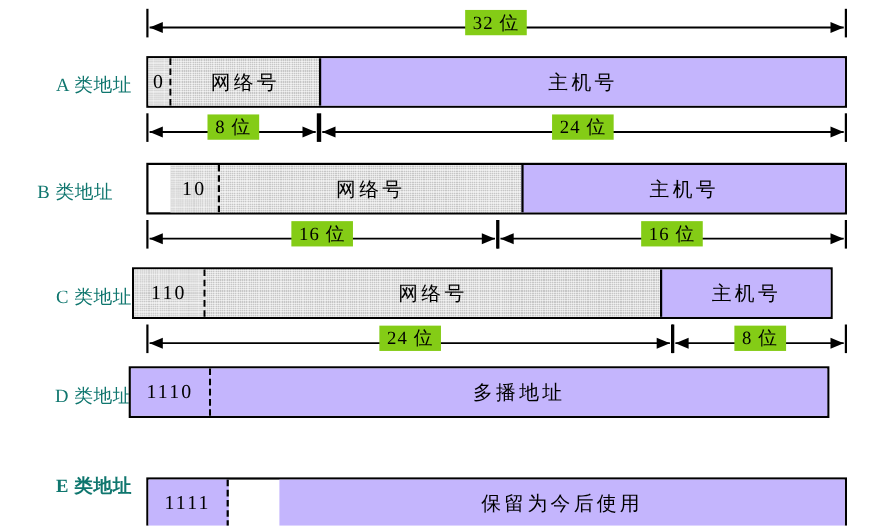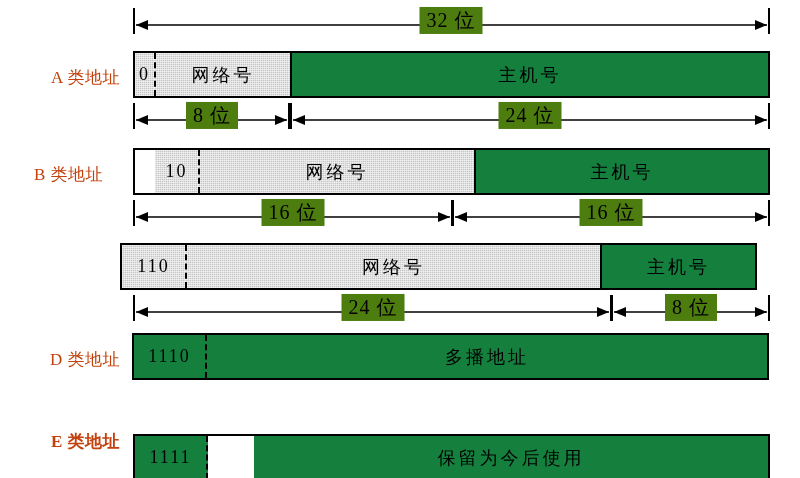--- a/index.html
+++ b/index.html
@@ -18,21 +18,21 @@
     overflow: hidden;
     background: #ffffff;
   }
   
   .row-label {
     position: absolute;
     font-size: 17px;
     letter-spacing: 0.5px;
     white-space: nowrap;
     text-align: right;
-    color: #c2410c;
+    color: #0f766e;
   }
   
   .bar {
     position: absolute;
     box-sizing: border-box;
     border: 2px solid #000;
     background: #ffffff;
     display: flex;
     align-items: stretch;
   }
@@ -45,21 +45,21 @@
     font-size: 17px;
     white-space: nowrap;
     overflow: hidden;
   }
   .seg.gray {
     background-color: #c6c6c6;
     background-image:
       repeating-linear-gradient(0deg, rgba(255,255,255,0.55) 0 1px, rgba(0,0,0,0) 1px 2px),
       repeating-linear-gradient(90deg, rgba(255,255,255,0.45) 0 1px, rgba(0,0,0,0) 1px 2px);
   }
-  .seg.white { background: #15803d; }
+  .seg.white { background: #c4b5fd; }
   .seg.solid-left { border-left: 2px solid #000; }
   .seg.dash-right { border-right: 2px dashed #000; }
   .seg-text {
     font-size: 18px;
     letter-spacing: 3px;
     color: #000;
   }
   .bits-text {
     font-size: 18px;
     letter-spacing: 2px;
@@ -69,23 +69,23 @@
   
   .dim {
     position: absolute;
     height: 26px;
   }
   .dim svg { display: block; overflow: visible; }
   .dim-label {
     position: absolute;
     top: 50%;
     transform: translate(-50%, -52%);
-    background: #4d7c0f;
+    background: #84cc16;
     padding: 0 7px;
-    font-size: 20px;
+    font-size: 17px;
     letter-spacing: 1px;
     white-space: nowrap;
     color: #000;
   }
 </style>
 </head>
 <body>
 
 <div id="diagram">
 
@@ -165,20 +165,21 @@
     <svg width="318" height="26" viewBox="0 0 318 26" aria-hidden="true">
       <line x1="1" y1="0" x2="1" y2="26" stroke="#000" stroke-width="2"></line>
       <line x1="317" y1="0" x2="317" y2="26" stroke="#000" stroke-width="2"></line>
       <line x1="3" y1="17" x2="315" y2="17" stroke="#000" stroke-width="1.6"></line>
       <polygon points="3,17 15,12 15,22" fill="#000"></polygon>
       <polygon points="315,17 303,12 303,22" fill="#000"></polygon>
     </svg>
     <span class="dim-label" style="left:159px;">16 位</span>
   </div>
 
+  <div class="row-label" style="left:20px; top:258px; width:100px;">C 类地址</div>
 
   <div class="bar" style="left:120px; top:243px; width:637px; height:47px;">
     <div class="seg gray dash-right" style="width:65px;">
       <span class="bits-text">110</span>
     </div>
     <div class="seg gray" style="width:413px;">
       <span class="seg-text">网络号</span>
     </div>
     <div class="seg white solid-left" style="flex:1;">
       <span class="seg-text">主机号</span>
@@ -202,21 +203,21 @@
       <line x1="158" y1="0" x2="158" y2="26" stroke="#000" stroke-width="2"></line>
       <line x1="3" y1="17" x2="156" y2="17" stroke="#000" stroke-width="1.6"></line>
       <polygon points="3,17 15,12 15,22" fill="#000"></polygon>
       <polygon points="156,17 144,12 144,22" fill="#000"></polygon>
     </svg>
     <span class="dim-label" style="left:80px;">8 位</span>
   </div>
 
   <div class="row-label" style="left:20px; top:348px; width:100px;">D 类地址</div>
 
-  <div class="bar" style="left:132px; top:333px; width:637px; height:47px;">
+  <div class="bar" style="left:117px; top:333px; width:637px; height:47px;">
     <div class="seg white dash-right" style="width:73px;">
       <span class="bits-text">1110</span>
     </div>
     <div class="seg white" style="flex:1;">
       <span class="seg-text">多播地址</span>
     </div>
   </div>
 
   <div class="row-label" style="left:20px; top:430px; width:100px;font-weight:bold;">E 类地址</div>
 

